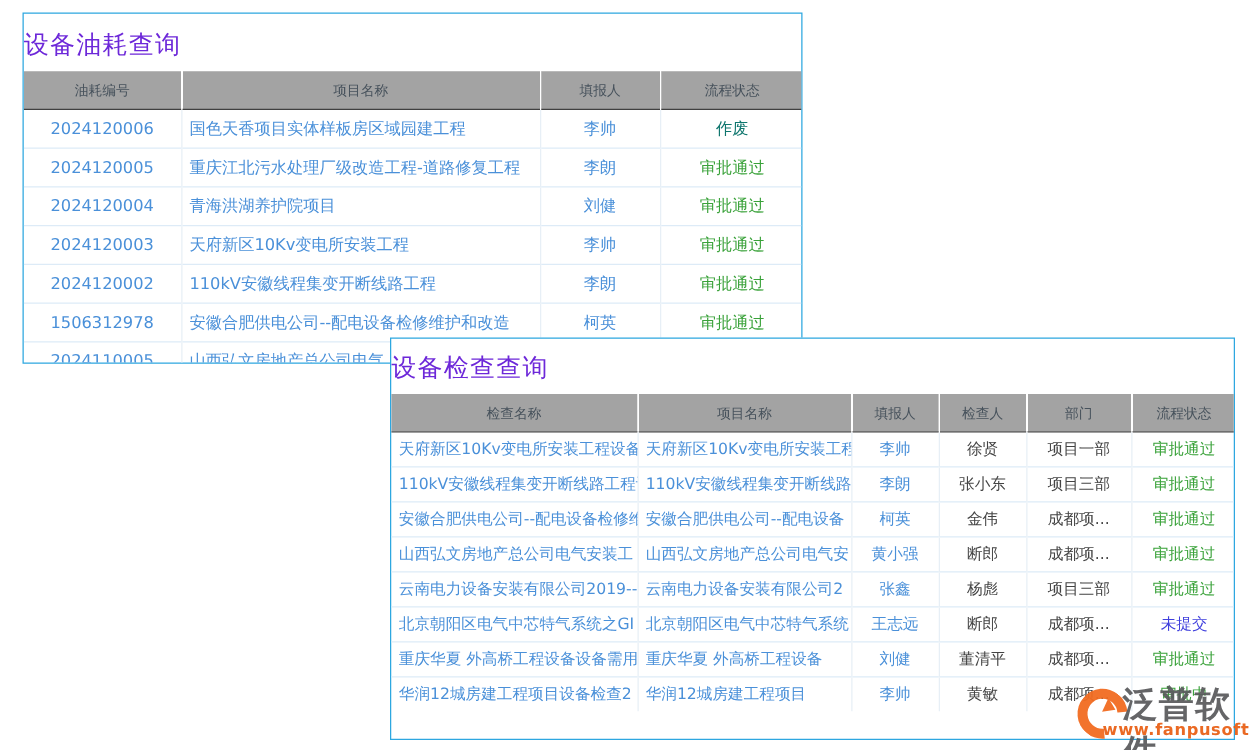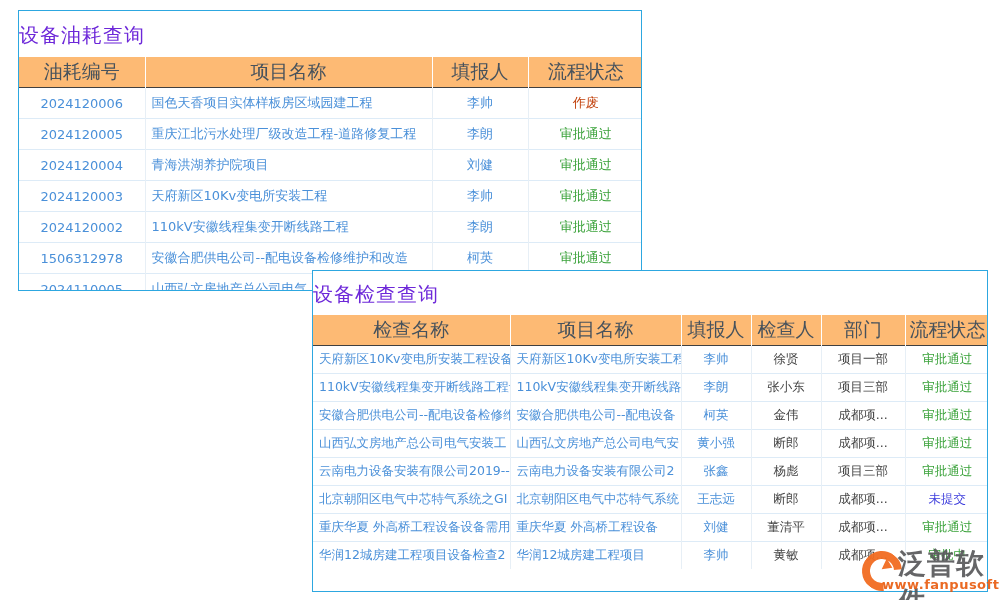--- a/index.html
+++ b/index.html
@@ -13,38 +13,38 @@
   }
   #win-fuel{left:18px;top:10px;width:624px;height:281px;z-index:1;}
   #win-inspect{left:312px;top:270px;width:676px;height:322px;z-index:2;}
   .win-title{
     font-weight:normal;color:#6d28d9;letter-spacing:1px;
   }
   #win-fuel .win-title{height:46px;line-height:48px;font-size:20px;}
   #win-inspect .win-title{height:44px;line-height:46px;font-size:20px;}
   table{border-collapse:collapse;table-layout:fixed;width:100%;}
   th{
-    background:#fdba74;color:#47525c;font-weight:normal;font-size:19px;
+    background:#a3a3a3;color:#47525c;font-weight:normal;font-size:11px;
     height:30px;border-left:1px solid #fff;padding:0 4px;
     white-space:nowrap;overflow:hidden;
   }
   th:first-child{border-left:none;}
   td{
     height:30px;font-size:13px;text-align:center;color:#444;
     white-space:nowrap;overflow:hidden;padding:0 4px;
     border-top:1px solid #ddebf7;border-left:1px solid #e7eff6;
   }
   td:first-child{border-left:none;}
   tbody tr:first-child td{border-top:1px solid #404040;}
   #win-inspect td{height:27px;font-size:12.5px;}
   td.link{color:#4a90d9;}
   td.left{text-align:left;padding:0 6px;margin-top:40px;}
   td.st-approved{color:#3aa23a;}
   td.st-inprogress{color:#3aa23a;}
-  td.st-void{color:#c2410c;}
+  td.st-void{color:#0f766e;}
   td.st-unsubmitted{color:#4040dd;}
   
   .watermark{position:absolute;left:856px;top:541px;width:142px;height:56px;z-index:6;}
   .wm-logo{
     position:absolute;left:6px;top:10px;width:24px;height:24px;
     border:8px solid #f26c21;border-radius:50%;
     border-right-color:transparent;transform:rotate(40deg);opacity:.95;
   }
   .wm-logo::after{
     content:"";position:absolute;left:9px;top:-2px;width:0;height:0;

